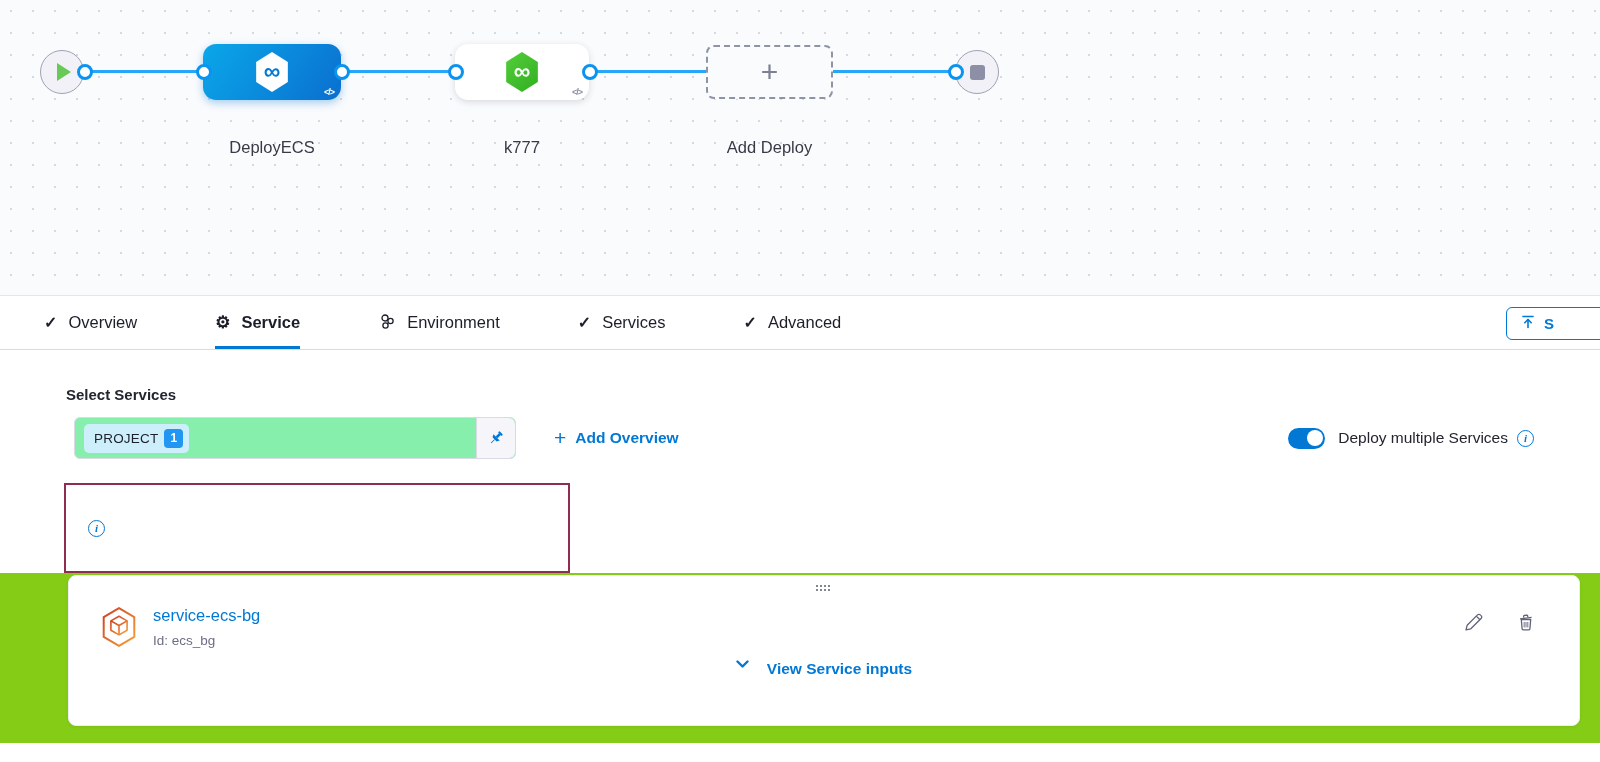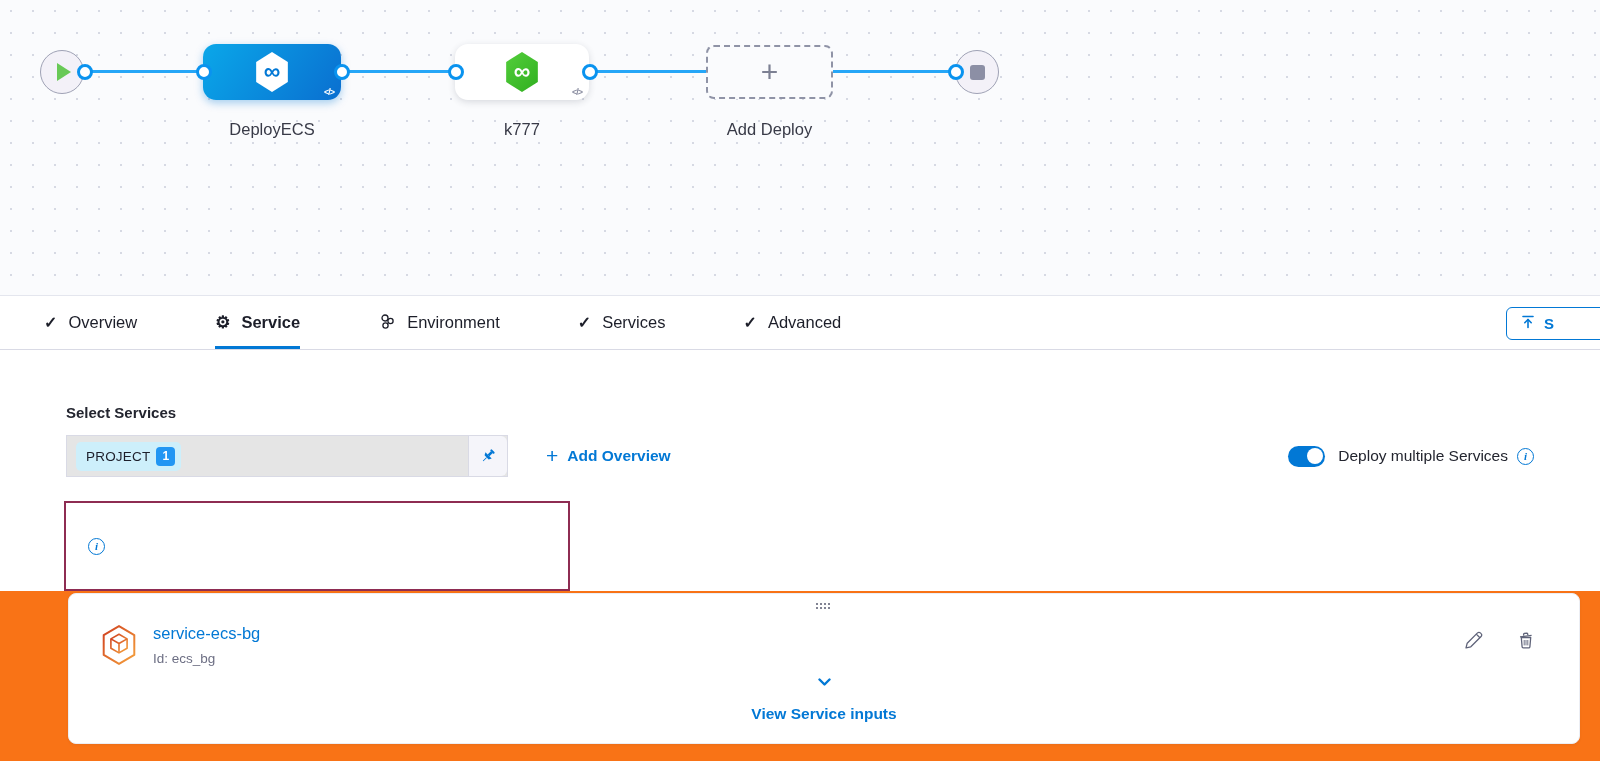--- a/index.html
+++ b/index.html
@@ -38,21 +38,21 @@
   .hex-green { background:linear-gradient(135deg,#55cf3c,#2fae1f); color:#fff; }
   .hex-inf { font-size:23px; font-weight:700; line-height:1; transform:translateY(-1px); }
   .code-glyph { position:absolute; right:7px; bottom:3px; font-size:9px; font-weight:700; letter-spacing:-1px; }
   .code-white { color:#fff; } .code-gray { color:#8b8ea1; }
   .add-stage {
     position:absolute; left:706px; top:45px; width:127px; height:54px; border-radius:8px;
     border:2px dashed #8f93a6; background:#fafbfd;
     display:flex; align-items:center; justify-content:center; cursor:pointer;
   }
   .add-stage-plus { font-size:30px; font-weight:400; color:#7c8093; line-height:1; }
-  .stage-label { position:absolute; top:120px; text-align:center; font-size:16.5px; color:#383a47; }
+  .stage-label { position:absolute; top:138px; text-align:center; font-size:16.5px; color:#383a47; }
 
   
   .tabbar {
     position:relative; width:1600px; height:54px; background:#fff;
     border-bottom:1px solid #d9dae5; display:flex; align-items:stretch; padding-left:44px;
   }
   .tab { display:flex; align-items:center; gap:11px; margin-right:78px; cursor:pointer;
          font-size:16.5px; color:#1c1e29; border-bottom:3px solid transparent; padding-top:2px; }
   .tab.active { border-bottom-color:#0278d5; font-weight:700; }
   .tab .tick { font-size:16px; font-weight:700; color:#1c1e29; }
@@ -60,24 +60,24 @@
   .env-ico svg { display:block; }
   .save-btn {
     position:absolute; left:1506px; top:11px; width:140px; height:33px;
     border:1.5px solid #0278d5; border-radius:6px; background:#fff; color:#0278d5;
     display:flex; align-items:center; gap:8px; padding-left:13px;
     font-size:15px; font-weight:700; cursor:pointer;
   }
 
   
   .content { width:1600px; height:412px; background:#fff; }
-  .select-label { margin:54px 0 0 66px; font-size:15px; font-weight:700; color:#23252f; }
+  .select-label { margin:36px 0 0 66px; font-size:15px; font-weight:700; color:#23252f; }
   .controls-row { margin:14px 20px 0 66px; height:42px; display:flex; align-items:center; }
-  .ms-input { width:442px; height:42px; background:#e5e5e5; border:1px solid #d9dae5; border-radius:0;
-              display:flex; align-items:stretch; }
+  .ms-input { width:442px; height:42px; background:#86efac; border:1px solid #d9dae5; border-radius:6px;
+              display:flex; align-items:stretch;margin-left:8px; }
   .ms-chips { flex:1; display:flex; align-items:center; padding-left:9px; }
   .chip { display:flex; align-items:center; gap:6px; background:#cdeffb; border-radius:5px;
           padding:5px 6px 5px 10px; font-size:13.5px; font-weight:500; color:#1d1f2b; letter-spacing:.2px; }
   .chip-badge { min-width:19px; height:19px; border-radius:4px; background:#2296f3; color:#fff;
                 font-size:12px; font-weight:700; display:flex; align-items:center; justify-content:center; }
   .ms-pin { width:39px; border-left:1px solid #d9dae5; background:#f5f5fa; border-radius:0 6px 6px 0;
             display:flex; align-items:center; justify-content:center; cursor:pointer; }
   .add-service { display:flex; align-items:center; gap:9px; margin-left:38px; color:#0278d5;
                  font-size:15.5px; font-weight:700; cursor:pointer; }
   .add-service .plus { font-size:21px; font-weight:400; line-height:1; transform:translateY(-1px); }
@@ -92,34 +92,34 @@
   .annotation-box { margin:24px 0 0 64px; width:506px; height:90px; border:2px solid #8e2c52;
                     display:flex; align-items:center; padding-left:4px; }
   .parallel-row { width:438px; height:47px; background:#f2f2f9; border-radius:8px;
                   display:flex; align-items:center; padding-left:18px; }
   .checkbox { width:18px; height:18px; border:2px solid #0278d5; border-radius:5px; background:#fff; cursor:pointer; }
   .parallel-label { margin-left:14px; font-size:15.5px; color:#23252f; }
   .row-sep { margin-left:auto; width:1px; height:30px; background:#dcdde9; }
   .row-pin { width:45px; height:100%; display:flex; align-items:center; justify-content:center;
              border-radius:0 8px 8px 0; cursor:pointer; }
 
-  .card-area { height:170px; background:#f97316; padding:2px 20px 0 68px; }
+  .card-area { height:170px; background:#84cc16; padding:2px 20px 0 68px; }
   .service-card { position:relative; height:151px; background:#fff; border:1px solid #eceef4;
                   border-radius:8px; box-shadow:0 1px 3px rgba(40,41,61,.07); }
   .drag-handle { position:absolute; top:9px; left:50%; transform:translateX(-50%);
                  display:grid; grid-template-columns:repeat(4,4px); grid-auto-rows:4px; cursor:grab; }
   .drag-handle i { width:2px; height:2px; border-radius:50%; background:#585b70; }
   .svc-left { position:absolute; left:32px; top:30px; display:flex; align-items:center; }
   .svc-texts { margin-left:16px; }
   .svc-name { font-size:16.5px; font-weight:500; color:#0278d5; cursor:pointer; }
   .svc-id { margin-top:8px; font-size:13.5px; color:#6c6e83; }
   .card-ico { position:absolute; top:36px; width:22px; height:22px; cursor:pointer; }
   .pencil-ico { right:95px; } .trash-ico { right:42px; }
-  .view-inputs { position:absolute; top:84px; left:0; width:100%; display:flex; align-items:center;
-                 justify-content:center; gap:18px; color:#0278d5; font-size:15.5px; font-weight:700; cursor:pointer;flex-direction:column; }
+  .view-inputs { position:absolute; top:84px; left:0; width:100%; display:flex; 
+                 justify-content:center; gap:18px; color:#0278d5; font-size:15.5px; font-weight:700; cursor:pointer; }
 </style>
 </head>
 <body>
 
 <div class="canvas">
   <div class="hline" style="left:62px; width:893px;"></div>
 
   <div class="endpoint" style="left:40px;">
     <span class="play-tri"></span>
   </div>

